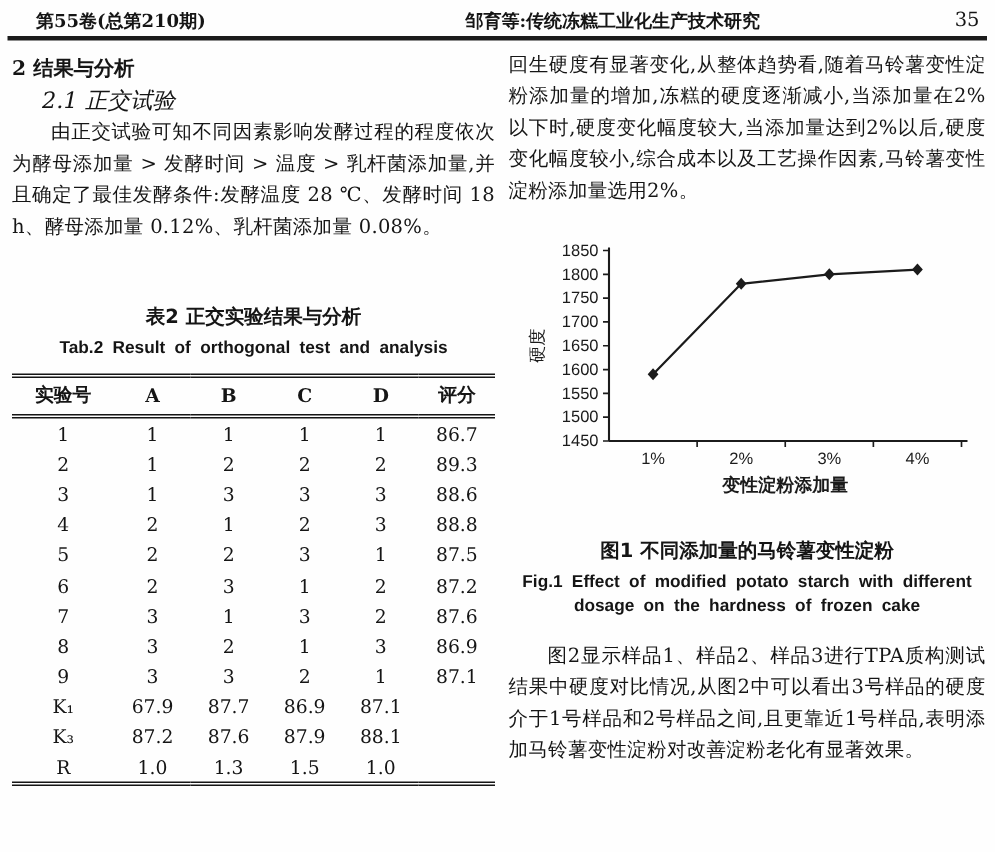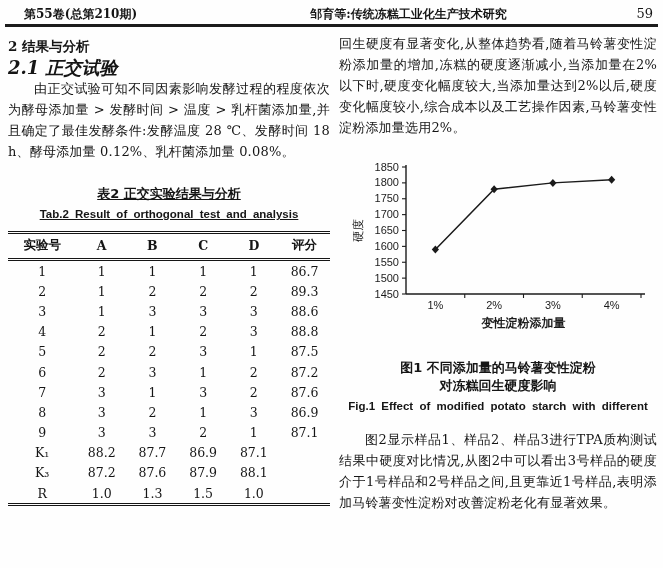--- a/index.html
+++ b/index.html
@@ -27,31 +27,31 @@
   .col { position: absolute; top: 33px; }
   .col-left  { left: 8px;   width: 322px; }
   .col-right { left: 339px; width: 318px; }
   .body-text {
     font-size: 13px; line-height: 21px;
     text-align: justify; letter-spacing: 0.2px;
   }
   .indent { text-indent: 2em; }
   sup { font-size: 8.5px; }
   .sec-heading  { font-weight: bold; font-size: 13.5px; line-height: 22px; margin-top: 2px; }
-  .subsec-heading { font-weight: bold; font-size: 18px; line-height: 21px; font-style: italic; }
+  .subsec-heading { font-weight: normal; font-size: 15px; line-height: 21px; font-style: italic; margin-left: 20px; }
   .caption-zh {
     text-align: center; font-weight: bold; font-size: 13px;
     font-family: "DejaVu Sans", sans-serif; line-height: 18px;
   }
   .caption-en {
     text-align: center; font-weight: bold; font-size: 11.5px;
     font-family: "Liberation Sans", "DejaVu Sans", sans-serif;
     word-spacing: 3px; line-height: 16px; margin-top: 3px;
   }
-  .tbl-caption-block { margin-top: 23px; text-decoration: underline; }
+  .tbl-caption-block { margin-top: 41px; }
   table.results {
     width: 100%; margin-top: 9px; border-collapse: collapse;
     border-top: 3px double #151515; border-bottom: 3px double #151515;
     font-size: 12.5px;
   }
   table.results th {
     font-weight: bold; border-bottom: 3px double #151515;
     padding: 3px 0 4px 0; font-size: 12.5px;
   }
   table.results td { text-align: center; padding: 2.6px 0; }
@@ -59,21 +59,21 @@
   .fig-caption-block { margin-top: 23px; }
   .para2 { margin-top: 15px; }
   svg text { font-family: "Liberation Sans", "DejaVu Sans", sans-serif; }
 </style>
 </head>
 <body>
 
 <div class="page-header">
   <span class="hdr-left">第55卷(总第210期)</span>
   <span class="hdr-center">邹育等:传统冻糕工业化生产技术研究</span>
-  <span class="hdr-right">59</span>
+  <span class="hdr-right">35</span>
 </div>
 <div class="header-rule"></div>
 
 <div class="col col-left">
   <div class="sec-heading">2  结果与分析</div>
   <div class="subsec-heading">2.1  正交试验</div>
   <div class="body-text indent">由正交试验可知不同因素影响发酵过程的程度依次为酵母添加量 &gt; 发酵时间 &gt; 温度 &gt; 乳杆菌添加量,并且确定了最佳发酵条件:发酵温度 28 ℃、发酵时间 18 h、酵母添加量 0.12%、乳杆菌添加量 0.08%。</div>
 
   <div class="tbl-caption-block">
     <div class="caption-zh">表2  正交实验结果与分析</div>
@@ -159,21 +159,21 @@
         <tr>
           <td>9</td>
           <td>3</td>
           <td>3</td>
           <td>2</td>
           <td>1</td>
           <td>87.1</td>
         </tr>
         <tr>
           <td>K₁</td>
-          <td>88.2</td>
+          <td>67.9</td>
           <td>87.7</td>
           <td>86.9</td>
           <td>87.1</td>
           <td></td>
         </tr>
         <tr>
           <td>K₃</td>
           <td>87.2</td>
           <td>87.6</td>
           <td>87.9</td>
@@ -230,18 +230,18 @@
         <path d="M 145.125 25.22500000000001 L 148.725 29.22500000000001 L 145.125 33.22500000000001 L 141.525 29.22500000000001 Z" fill="#1b1b1b"></path>
         <path d="M 203.875 18.875 L 207.475 22.875 L 203.875 26.875 L 200.275 22.875 Z" fill="#1b1b1b"></path>
         <path d="M 262.625 15.700000000000003 L 266.225 19.700000000000003 L 262.625 23.700000000000003 L 259.025 19.700000000000003 Z" fill="#1b1b1b"></path>
         <text x="174.5" y="167" text-anchor="middle" font-size="12" font-weight="bold" fill="#1b1b1b">变性淀粉添加量</text>
         <text x="13" y="70.5" text-anchor="middle" font-size="11.5" fill="#1b1b1b" transform="rotate(-90 13 70.5)">硬度</text>
       </svg>
   </div>
 
   <div class="fig-caption-block">
     <div class="caption-zh">图1  不同添加量的马铃薯变性淀粉</div>
-    <div class="caption-zh">对冻糕回生硬度影响</div>
     <div class="caption-en">Fig.1  Effect of modified potato starch with different</div>
+    <div class="caption-en" style="margin-top:0;">dosage on the hardness of frozen cake</div>
   </div>
 
   <div class="body-text indent para2">图2显示样品1、样品2、样品3进行TPA质构测试结果中硬度对比情况,从图2中可以看出3号样品的硬度介于1号样品和2号样品之间,且更靠近1号样品,表明添加马铃薯变性淀粉对改善淀粉老化有显著效果。</div>
 </div>
 
 </body></html>

